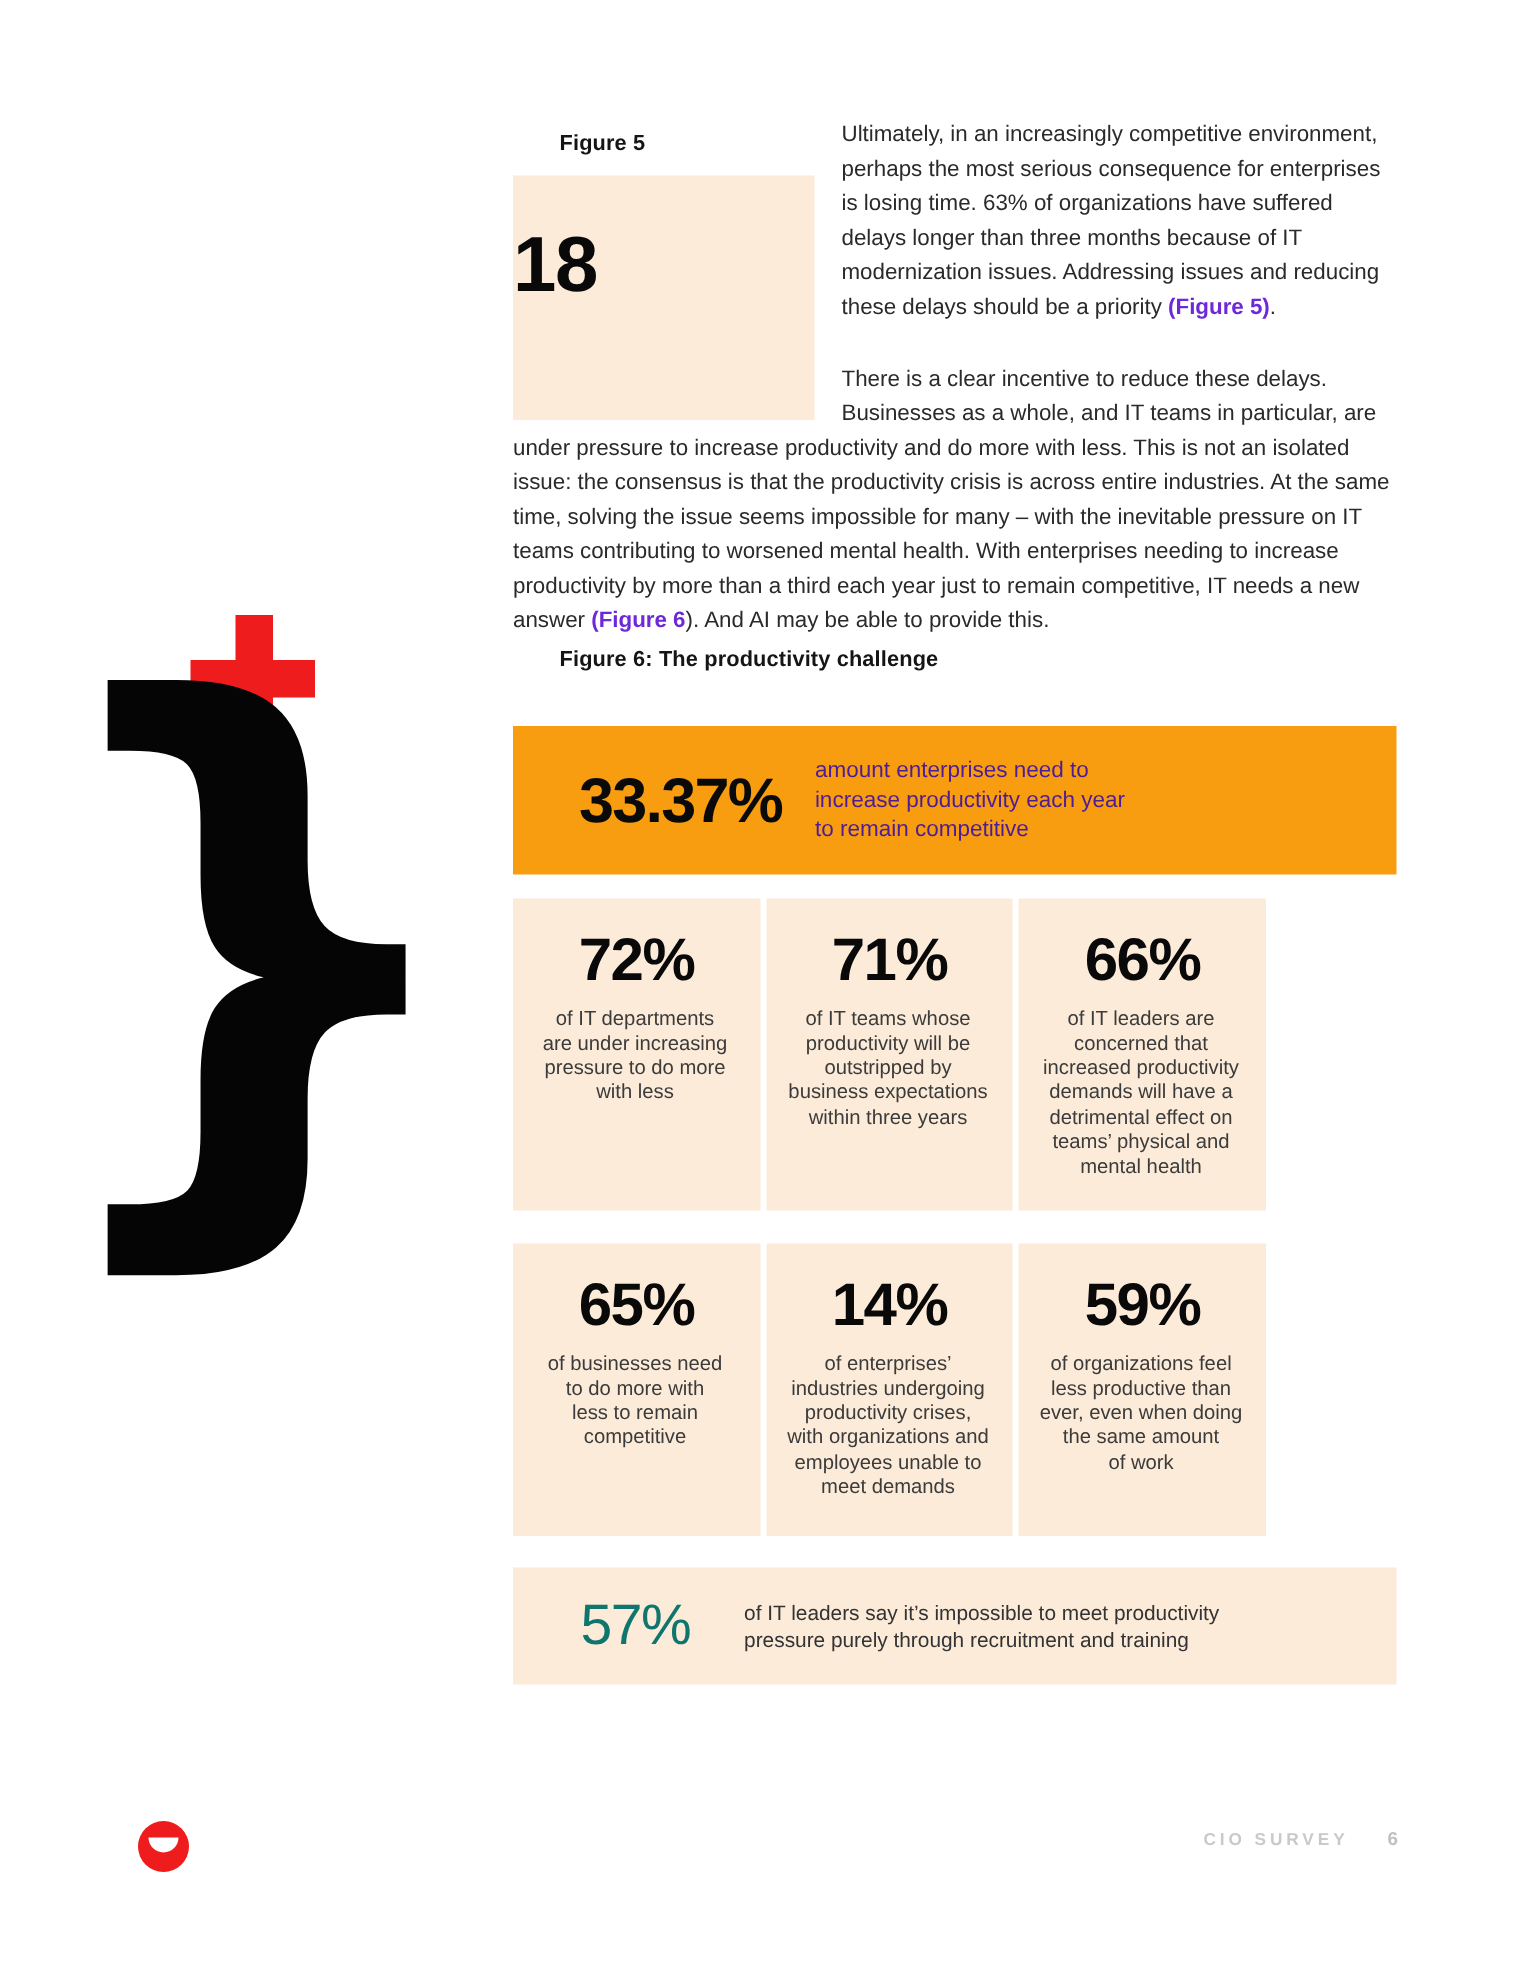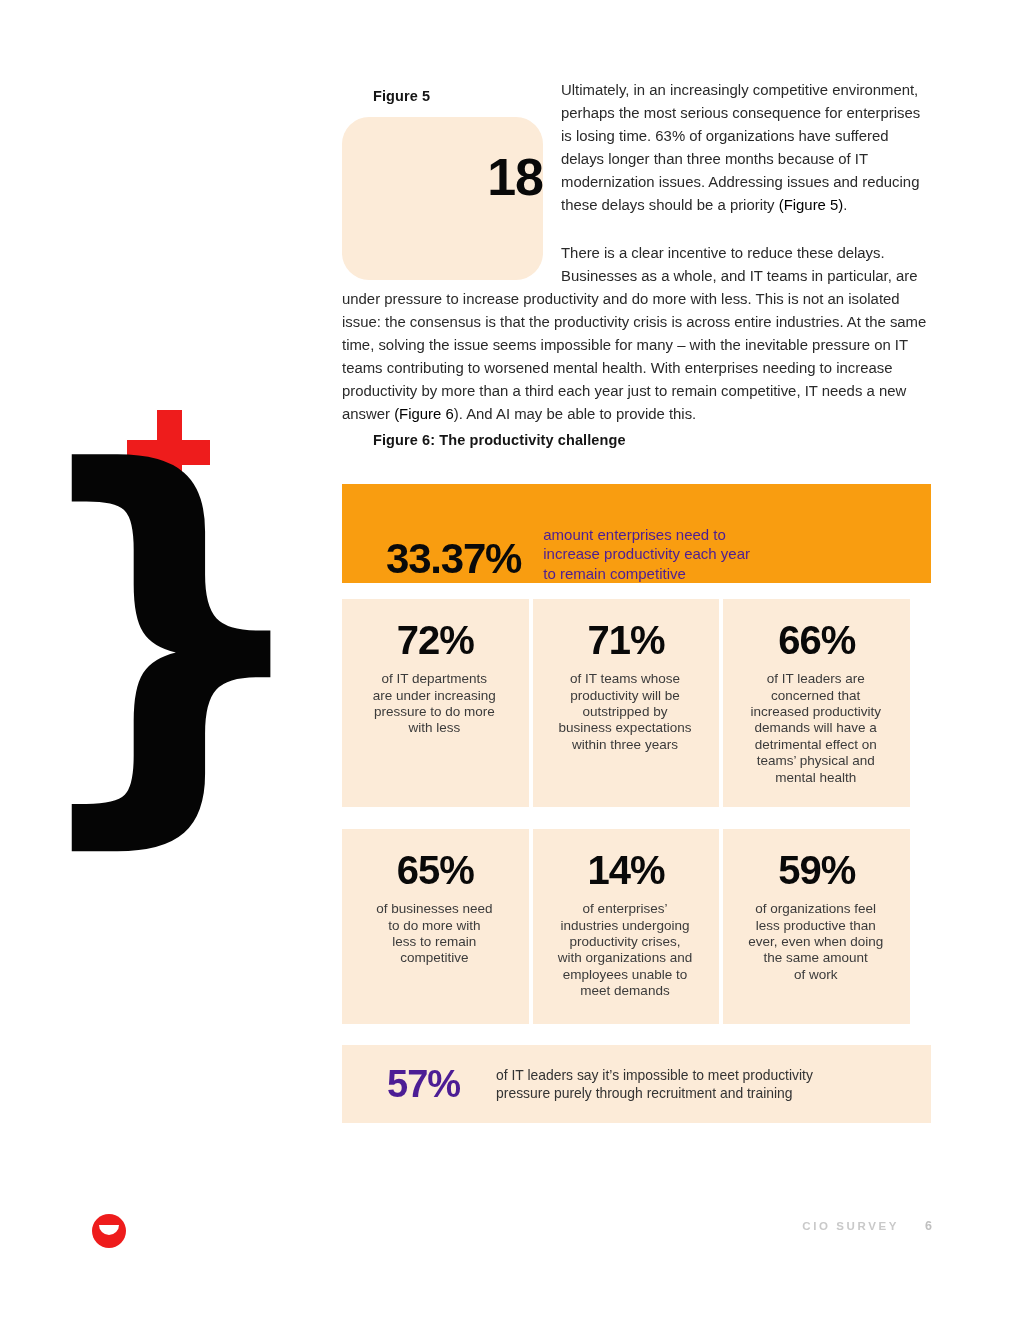--- a/index.html
+++ b/index.html
@@ -71,23 +71,22 @@
   #figure6-label { position: absolute; left: 0; top: 432px; }
 
   
   .card-18 {
     position: absolute;
     left: 0;
     top: 117px;
     width: 201px;
     height: 163px;
     background: #fcebd8;
-    text-align: right;
+    text-align: left;
     box-sizing: border-box;
-    border-radius: 27px;
   }
   .card-18 .big {
     font-size: 52px;
     font-weight: 700;
     color: #090909;
     line-height: 1;
     padding-top: 34px;
     letter-spacing: -1px;
   }
   .card-18 .cap {
@@ -100,32 +99,32 @@
   
   .para {
     position: absolute;
     font-size: 14.9px;
     line-height: 23.1px;
     color: #2a2a2a;
   }
   #para1 { left: 219px; top: 79px; width: 372px; }
   #para2a { left: 219px; top: 242px; width: 372px; }
   #para2b { left: 0px; top: 288px; width: 589px; }
-  .para b { font-weight: 400; color: #000000; }
+  .para b { font-weight: 700; color: #6d28d9; }
 
   
   .banner {
     position: absolute;
     left: 0;
     top: 484px;
     width: 589px;
     height: 99px;
     background: #f99d10;
     display: flex;
-    align-items: flex-end;
+    align-items: center;
     box-sizing: border-box;
     padding-left: 44px;
   }
   .banner .big {
     font-size: 42px;
     font-weight: 700;
     color: #0a0a0a;
     letter-spacing: -1.2px;
     white-space: nowrap;
   }
@@ -133,21 +132,21 @@
     font-size: 15px;
     line-height: 19.5px;
     color: #4c1d95;
     margin-left: 22px;
   }
 
   
   .grid {
     position: absolute;
     left: 0;
-    width: 568px;
+    width: 502px;
     display: flex;
     gap: 4px;
   }
   #grid-row1 { top: 599px; }
   #grid-row2 { top: 829px; }
 
   .stat-card {
     background: #fcebd8;
     flex: 1 1 0;
     text-align: center;
@@ -179,22 +178,22 @@
     width: 589px;
     height: 78px;
     background: #fcebd8;
     display: flex;
     align-items: center;
     box-sizing: border-box;
     padding-left: 45px;
   }
   .wide-card .big {
     font-size: 38px;
-    font-weight: 700;
-    color: #4c1d95;
+    font-weight: 400;
+    color: #0f766e;
     letter-spacing: -1px;
     white-space: nowrap;
   }
   .wide-card .cap {
     font-size: 13.9px;
     line-height: 18.4px;
     color: #333333;
     margin-left: 36px;
   }
 

